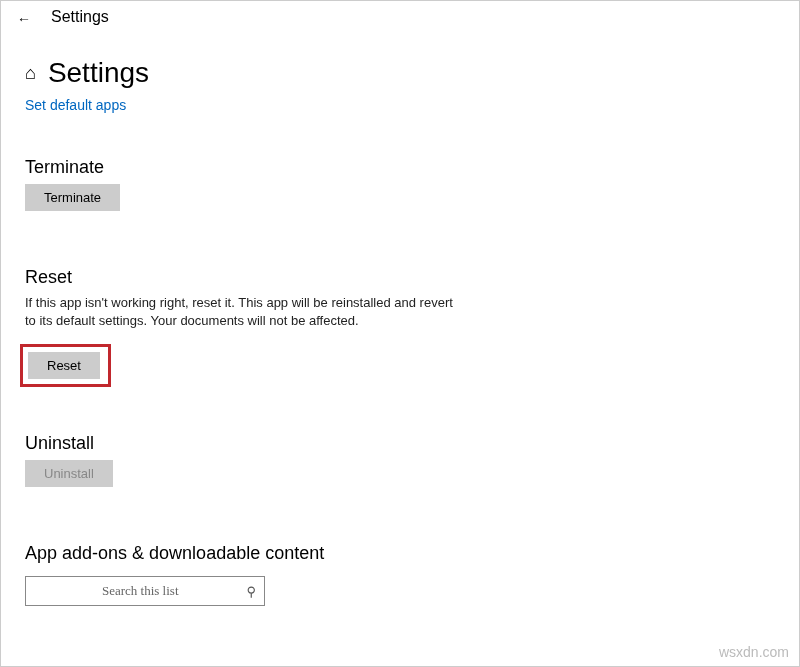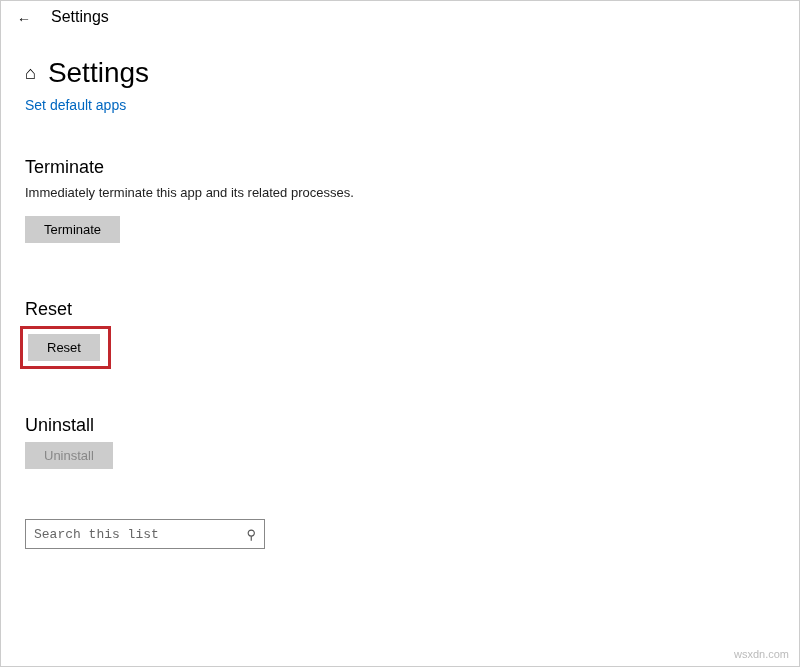--- a/index.html
+++ b/index.html
@@ -92,33 +92,34 @@
       border: 1px solid #888;
       width: 240px;
       height: 30px;
       padding: 0 8px;
     }
     .search-input {
       border: none;
       outline: none;
       flex: 1;
       font-size: 13px;
-      font-family: Liberation Mono, monospace;
+      font-family: Liberation Serif, serif;
       color: #000000;
+      text-align: center;
     }
     .search-input::placeholder { color: #666; }
     .search-icon {
       font-size: 13px;
       color: #555;
     }
     .watermark {
       position: absolute;
       bottom: 6px;
       right: 10px;
-      font-size: 11px;
+      font-size: 14px;
       color: #bbb;
     }
   </style>
 </head>
 <body>
 
 <div class="titlebar">
   <span class="back-arrow">←</span>
   <span>Settings</span>
 </div>
@@ -127,40 +128,41 @@
 
   <div class="page-title-row">
     <span class="home-icon">⌂</span>
     <h1 class="page-title">Settings</h1>
   </div>
 
   <span class="link">Set default apps</span>
 
   
   <h2 class="section-heading">Terminate</h2>
-  <p class="section-desc">Immediately terminate this app and its related processes.</p>
   <button class="btn">Terminate</button>
 
   <div class="spacer-md"></div>
 
   
   <h2 class="section-heading">Reset</h2>
+  <p class="section-desc">If this app isn't working right, reset it. This app will be reinstalled and revert to its default settings. Your documents will not be affected.</p>
   <span class="highlight-box">
     <button class="btn">Reset</button>
   </span>
 
   <div class="spacer-sm"></div>
 
   
   <h2 class="section-heading">Uninstall</h2>
   <button class="btn" disabled="">Uninstall</button>
 
   <div class="spacer-md"></div>
 
   
+  <h2 class="section-heading">App add-ons &amp; downloadable content</h2>
 
   <div class="search-row">
     <div class="search-box">
       <input class="search-input" type="text" placeholder="Search this list" style="">
       <span class="search-icon">⚲</span>
     </div>
   </div>
 
   
 

